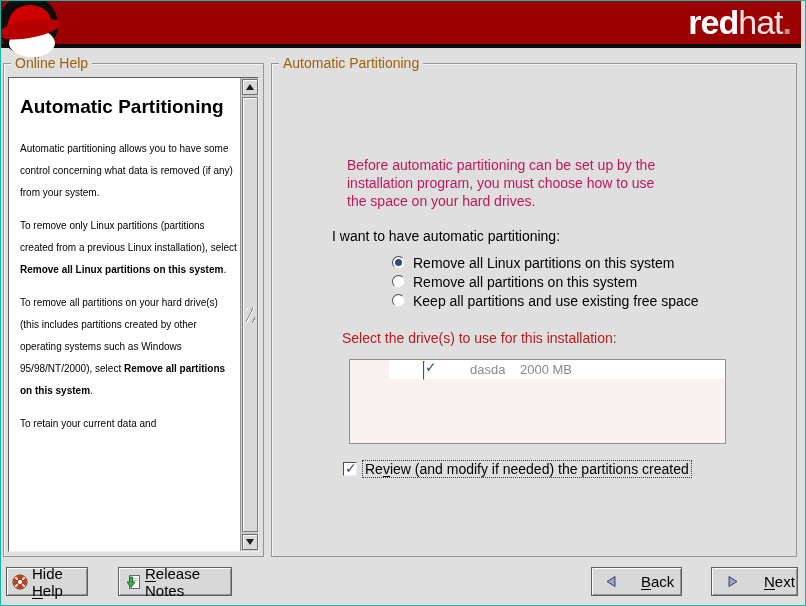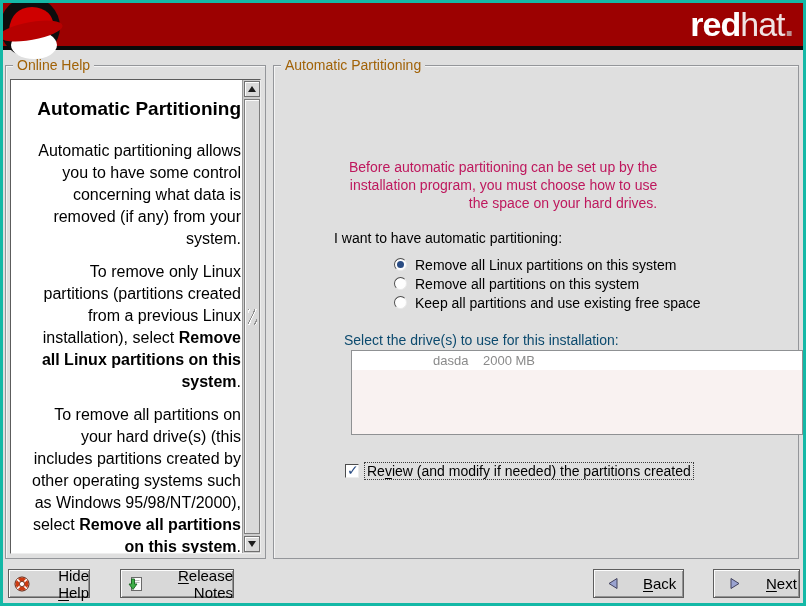--- a/index.html
+++ b/index.html
@@ -1,23 +1,22 @@
 <!DOCTYPE html>
 <html style="--banner_red: #9c0101; --window_bg: #dfdfdf; --selection_blue: #2b4d84; --list_bg: #f9f2f1; --muted_text: #8a8a8a;"><head>
 <meta charset="utf-8">
 <style>
   * { margin:0; padding:0; box-sizing:border-box; }
   html,body { background:#fff; }
   body { font-family:"Liberation Sans","DejaVu Sans",sans-serif; }
 
   .window {
     position:relative; width:806px; height:606px;
-    border:3px solid #14b8a6; background:var(--window_bg,#dfdfdf);
+    border:1px solid #14b8a6; background:var(--window_bg,#dfdfdf);
     overflow:hidden;
-    text-align:right;
   }
 
   
   .banner {
     position:absolute; left:0; top:0; width:800px; height:47px;
     background:var(--banner_red,#9c0101); border-bottom:4px solid #0a0a0a;
   }
   .brand { position:absolute; right:10px; top:2px; font-size:34px; letter-spacing:-1px; color:#fff; white-space:nowrap; }
   .brand-bold { font-weight:bold; }
   .brand-light { font-weight:normal; color:#f0e2e2; }
@@ -37,21 +36,21 @@
   .main-frame { left:270px; top:62px; width:526px; height:494px; }
 
   
   .help-box {
     position:absolute; left:4px; top:13px; width:251px; height:475px;
     background:#fff; overflow:hidden;
     border:1px solid; border-color:#5c5c5c #eeeeee #eeeeee #5c5c5c;
   }
   .help-content { position:absolute; left:0; top:0; right:18px; bottom:0; padding:0 1px 0 11px; overflow:hidden; }
   .help-title { font-size:19px; font-weight:bold; margin:18px 0 20px; white-space:nowrap; color:#000; }
-  .help-p { font-size:16px; line-height:22px; margin-bottom:11px; color:#000; }
+  .help-p { font-size:10px; line-height:22px; margin-bottom:11px; color:#000; }
   .help-p b { font-weight:bold; }
 
   
   .scrollbar { position:absolute; right:0; top:0; bottom:0; width:18px; background:#cccccc; border-left:1px solid #9a9a9a; }
   .sb-btn {
     position:absolute; left:1px; width:16px; height:16px; background:#d9d9d9;
     border:1px solid #6f6f6f; box-shadow:inset 1px 1px 0 #fdfdfd;
     display:flex; align-items:center; justify-content:center;
   }
   .sb-up { top:1px; } .sb-down { bottom:1px; }
@@ -73,24 +72,24 @@
   .radio {
     width:13px; height:13px; border-radius:50%; background:#fdfdfd; flex:none;
     border:1px solid; border-color:#4c4c4c #e9e9e9 #e9e9e9 #4c4c4c; position:relative;
   }
   .radio.checked::after {
     content:""; position:absolute; left:2px; top:2px; width:7px; height:7px;
     border-radius:50%; background:var(--selection_blue,#2b4d84);
   }
   .radio-label { font-size:14px; color:#000; }
 
-  .drive-prompt { position:absolute; left:70px; top:266px; font-size:14px; color:#0c4a6e; }
+  .drive-prompt { position:absolute; left:70px; top:266px; font-size:14px; color:#b91c1c; }
   .listbox {
-    position:absolute; left:77px; top:284px; width:452px; height:85px;
-    background:var(--list_bg,#f9f2f1); border:1px solid #8f9193; overflow:hidden;
+    position:absolute; left:77px; top:295px; width:377px; height:85px;
+    background:var(--list_bg,#f9f2f1); border:1px solid #8f9193; overflow:hidden;padding-left:39px;
   }
   .drive-row { position:relative; height:19px; background:#fff; }
   .drive-check { position:absolute; left:34px; top:2px; }
   .drive-name { position:absolute; left:81px; top:2px; font-size:13px; color:var(--muted_text,#8a8a8a); }
   .drive-size { position:absolute; left:131px; top:2px; font-size:13px; color:var(--muted_text,#8a8a8a); }
 
   .checkbox {
     width:14px; height:14px; background:#fff; flex:none;
     border:1px solid; border-color:#4c4c4c #ededed #ededed #4c4c4c; position:relative;
   }

